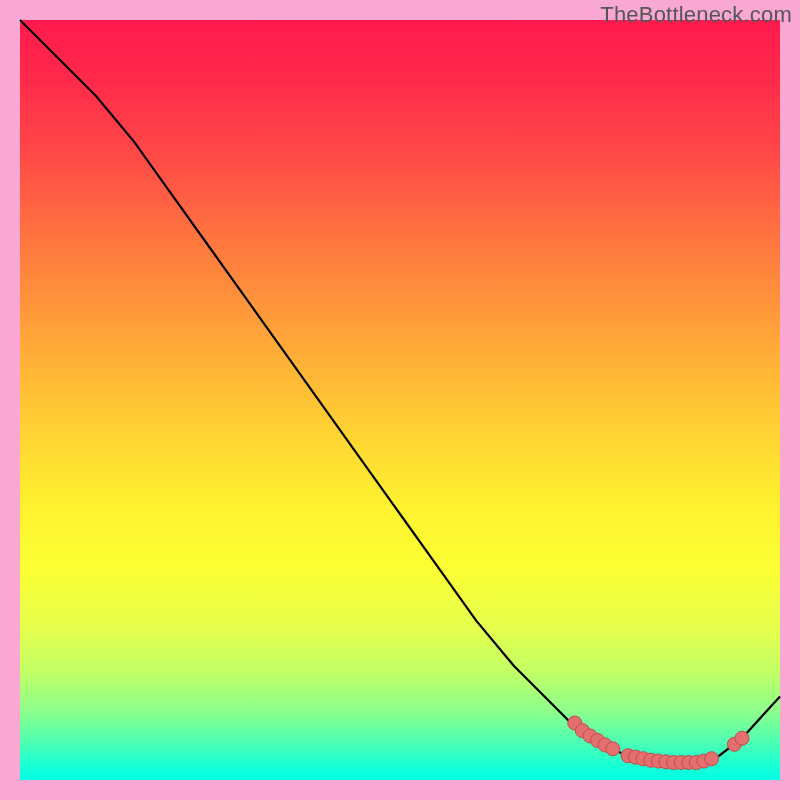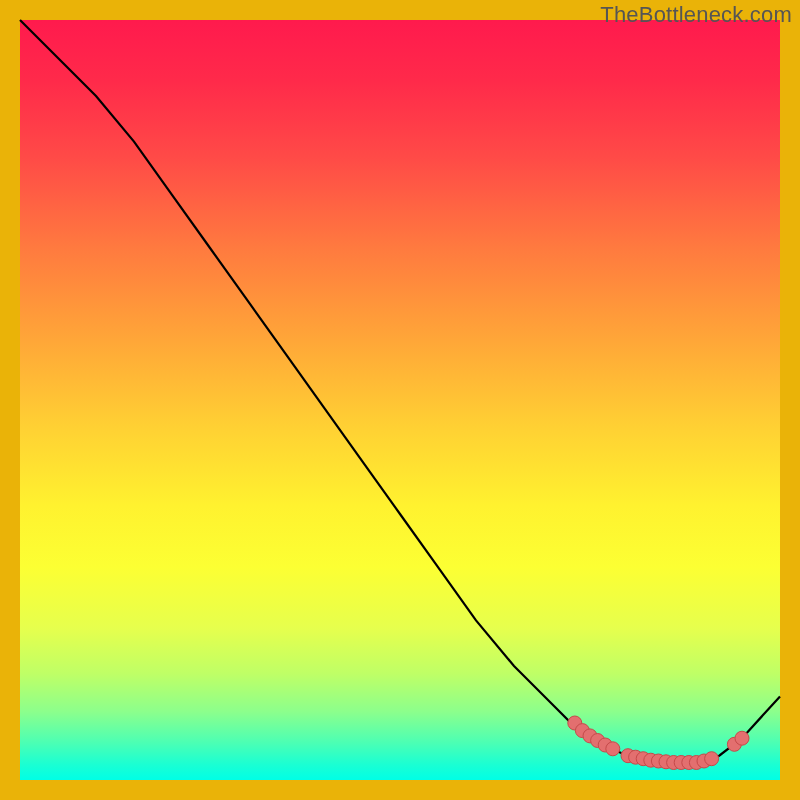--- a/index.html
+++ b/index.html
@@ -7,21 +7,21 @@
     width: 800px;
     height: 800px;
     background: #000;
     position: relative;
     font-family: Arial, Helvetica, sans-serif;
     overflow: hidden;
   }
   .frame {
     position: absolute;
     inset: 0;
-    background: #eab308;
+    background: #f9a8d4;
   }
   .plot-area {
     position: absolute;
     left: 20px;
     top: 20px;
     width: 760px;
     height: 760px;
     background: linear-gradient(to bottom,
       #ff1a4d 0%,
       #ff2a4a 8%,

